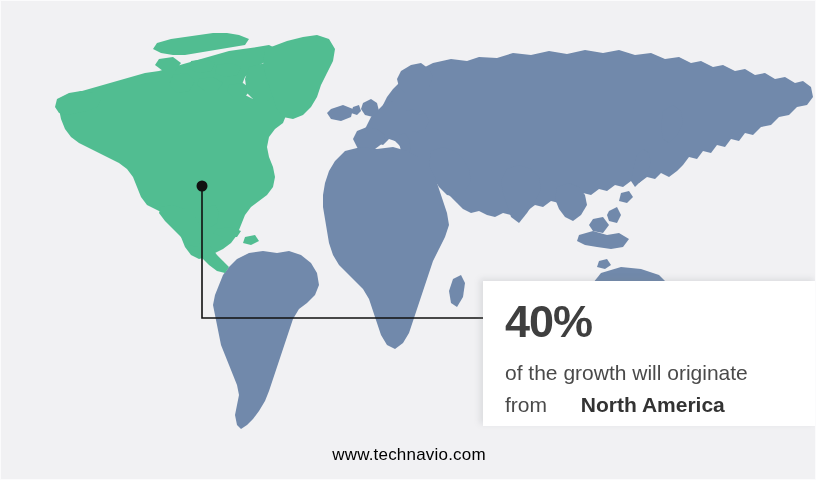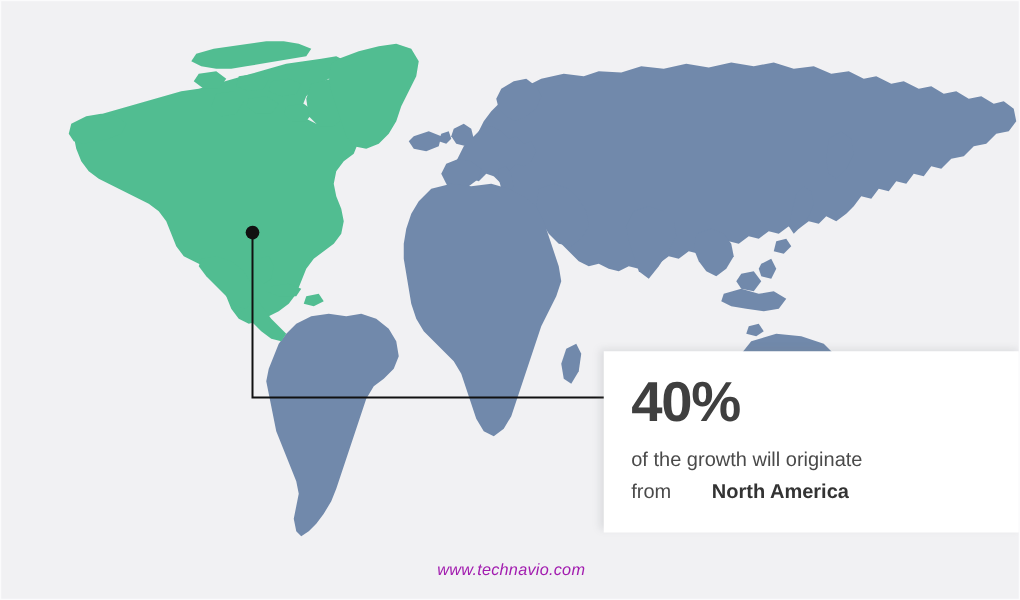--- a/index.html
+++ b/index.html
@@ -69,45 +69,44 @@
     font-family: "Liberation Sans", sans-serif;
     font-size: 45px;
     font-weight: bold;
     line-height: 1.02;
     color: #3f3f3f;
     letter-spacing: -1px;
     margin: 0 0 12px 0;
   }
   .stat-desc {
     font-family: "Liberation Sans", sans-serif;
-    font-size: 16px;
+    font-size: 21px;
     font-weight: normal;
     line-height: 1.55;
     color: #4a4a4a;
     margin: 0;
   }
   .stat-desc .region {
     font-weight: bold;
     color: #333333;
     padding-left: 28px;
   }
 
   #footer {
     position: absolute;
     left: 0;
     bottom: 14px;
     width: 816px;
     text-align: center;
   }
   .footer-url {
     font-family: "Liberation Sans", sans-serif;
-    font-size: 13px;
-    color: #a21caf;
+    font-size: 17px;
+    color: #000000;
     letter-spacing: 0.2px;
-    font-style: italic;
   }
 </style>
 </head>
 <body>
 
 <div id="infographic">
 
   <div id="map-layer">
     <svg id="map-svg" viewBox="0 0 816 480" xmlns="http://www.w3.org/2000/svg">
 

